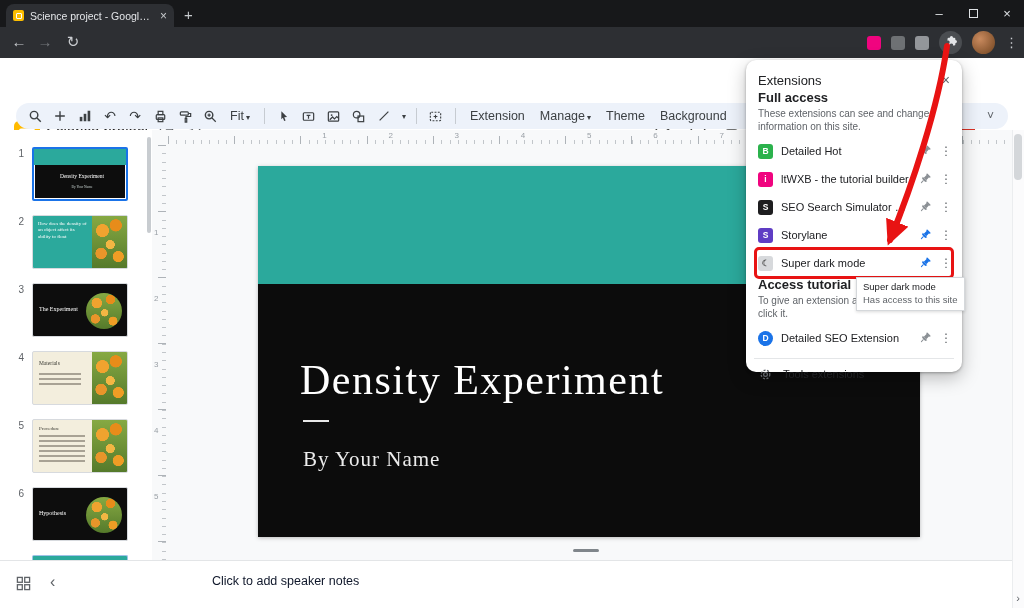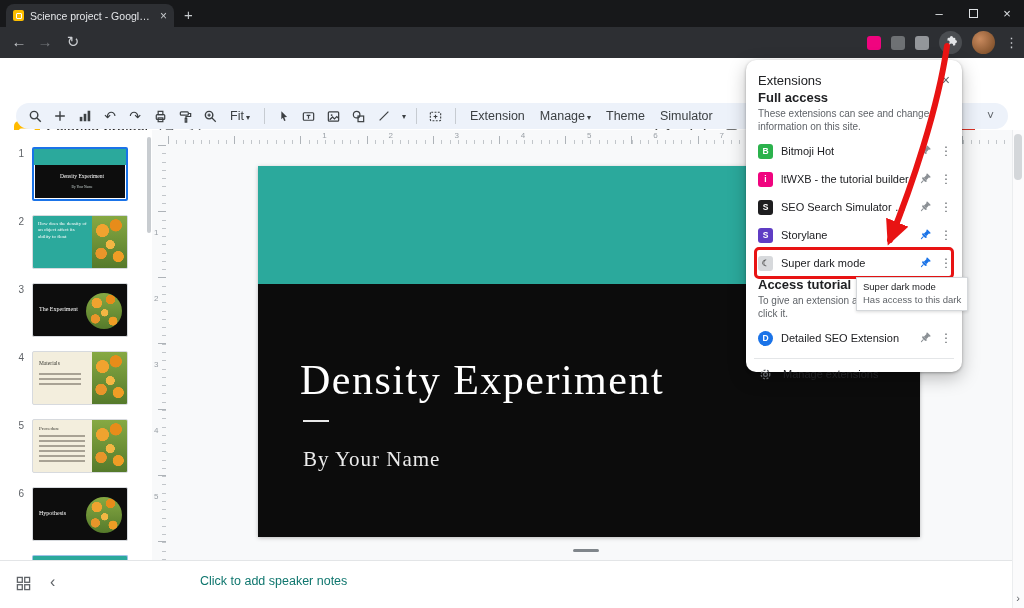--- a/index.html
+++ b/index.html
@@ -84,21 +84,21 @@
 
   .slide{position:absolute;left:258px;top:166px;width:662px;height:371px;background:#0c0c0c;box-shadow:0 1px 4px rgba(0,0,0,.25)}
   .slide-band{position:absolute;left:0;top:0;right:0;height:118px;background:#2ba99c}
   .slide-title{position:absolute;left:42px;top:190px;font-family:"Liberation Serif",serif;font-size:42px;color:#fff;letter-spacing:1.5px;white-space:nowrap}
   .slide-dash{position:absolute;left:45px;top:254px;width:26px;height:2px;background:#e8e8e8}
   .slide-sub{position:absolute;left:45px;top:281px;font-family:"Liberation Serif",serif;font-size:21px;color:#ececec;letter-spacing:1px}
   .notes-handle{position:absolute;left:573px;top:549px;width:26px;height:3px;background:#80868b;border-radius:2px}
 
   
   .bottomstrip{position:absolute;left:0;top:560px;width:1012px;height:48px;background:#fff;border-top:1px solid #e3e5e7}
-  .notes-text{position:absolute;left:200px;top:13px;font-size:12.5px;color:#0f766e}
+  .notes-text{position:absolute;left:212px;top:13px;font-size:12.5px;color:#0f172a}
   .grid-btn{position:absolute;left:16px;top:15px}
   .chev{position:absolute;left:50px;top:12px;color:#5f6368;font-size:16px}
 
   
   .v-sb{position:absolute;right:0;top:130px;width:12px;height:478px;background:#fbfbfc;border-left:1px solid #ebedef}
   .v-sb-thumb{position:absolute;right:2px;top:4px;width:8px;height:46px;background:#d4d7da;border-radius:4px}
   .v-sb-arrow{position:absolute;right:1px;bottom:4px;width:10px;text-align:center;color:#5f6368;font-size:11px}
 
   
   .popup{position:absolute;left:746px;top:60px;width:216px;height:312px;background:#fff;border-radius:10px;
@@ -286,21 +286,21 @@
     <span class="ticon">
       <svg width="15" height="15" viewBox="0 0 16 16" fill="none" stroke="#3c4043" stroke-width="1.2">
           <rect x="2.5" y="3.5" width="11" height="9" rx="1" stroke-dasharray="2 1.5"></rect>
           <path d="M8 6v4M6 8h4"></path>
         </svg>
       </span>
     <span class="sep"></span>
     <span class="tool-label">Extension</span>
     <span class="tool-label"><span>Manage</span><span class="drop">▾</span></span>
     <span class="tool-label">Theme</span>
-    <span class="tool-label">Simulator</span>
+    <span class="tool-label">Background</span>
     <span class="collapse">˅</span>
   </div>
 
   <div class="panel">
     <div id="thumb-list">
         <div class="thumb-row" style="top: 17px;">
           <span class="num">1</span>
           <div class="thumb t-dark selected">
             <div class="band"></div>
             <div class="tt" style="left:8px;right:4px;top:24px;font-size:5.5px;text-align:center">Density Experiment</div>
@@ -406,21 +406,21 @@
   <div class="popup">
     <div class="popup-header">
       <span class="popup-title">Extensions</span>
       <span class="popup-close">×</span>
     </div>
     <div class="sec-label">Full access</div>
     <div class="sec-desc">These extensions can see and change information on this site.</div>
     <ul class="ext-list" id="ext-items">
         <li class="ext-row">
           <span class="ext-icon" style="background:#2bb24c">B</span>
-          <span class="ext-name">Bitmoji Hot</span>
+          <span class="ext-name">Detailed Hot</span>
           <svg class="pin" viewBox="0 0 16 16">
             <g transform="rotate(45 8 8)" fill="#8a8f94">
               <rect x="5" y="1.6" width="6" height="1.7" rx="0.8"></rect>
               <rect x="6.1" y="2.8" width="3.8" height="5.2"></rect>
               <path d="M4.4 8h7.2l-1.1 2.2h-5z"></path>
               <rect x="7.45" y="10.2" width="1.1" height="4.2" rx="0.55"></rect>
             </g>
           </svg>
           <span class="kebab">⋮</span>
         </li>
@@ -493,27 +493,27 @@
           </svg>
           <span class="kebab">⋮</span>
         </li>
       </ul>
     <div class="divider"></div>
     <div class="manage-row">
       <svg width="15" height="15" viewBox="0 0 16 16">
         <circle cx="8" cy="8" r="2" fill="none" stroke="#5f6368" stroke-width="1.4"></circle>
         <circle cx="8" cy="8" r="4.6" fill="none" stroke="#5f6368" stroke-width="1.4" stroke-dasharray="2.2 1.6"></circle>
       </svg>
-      <span class="manage-label">Manage extensions</span>
+      <span class="manage-label">Tools extensions</span>
     </div>
   </div>
 
   <div class="tooltip">
     <div class="l1">Super dark mode</div>
-    <div class="l2">Has access to this dark</div>
+    <div class="l2">Has access to this site</div>
   </div>
 
   <svg class="anno" viewBox="0 0 1024 608">
     <defs>
       <marker id="arrowhead" markerWidth="5" markerHeight="5" refX="3.2" refY="2" orient="auto">
         <path d="M0 0 L4.2 2 L0 4 z" fill="#e81313"></path>
       </marker>
     </defs>
     <path d="M947 46 C938 108 912 186 890 240" stroke="#e81313" stroke-width="6" fill="none" stroke-linecap="round" marker-end="url(#arrowhead)"></path>
   </svg>

